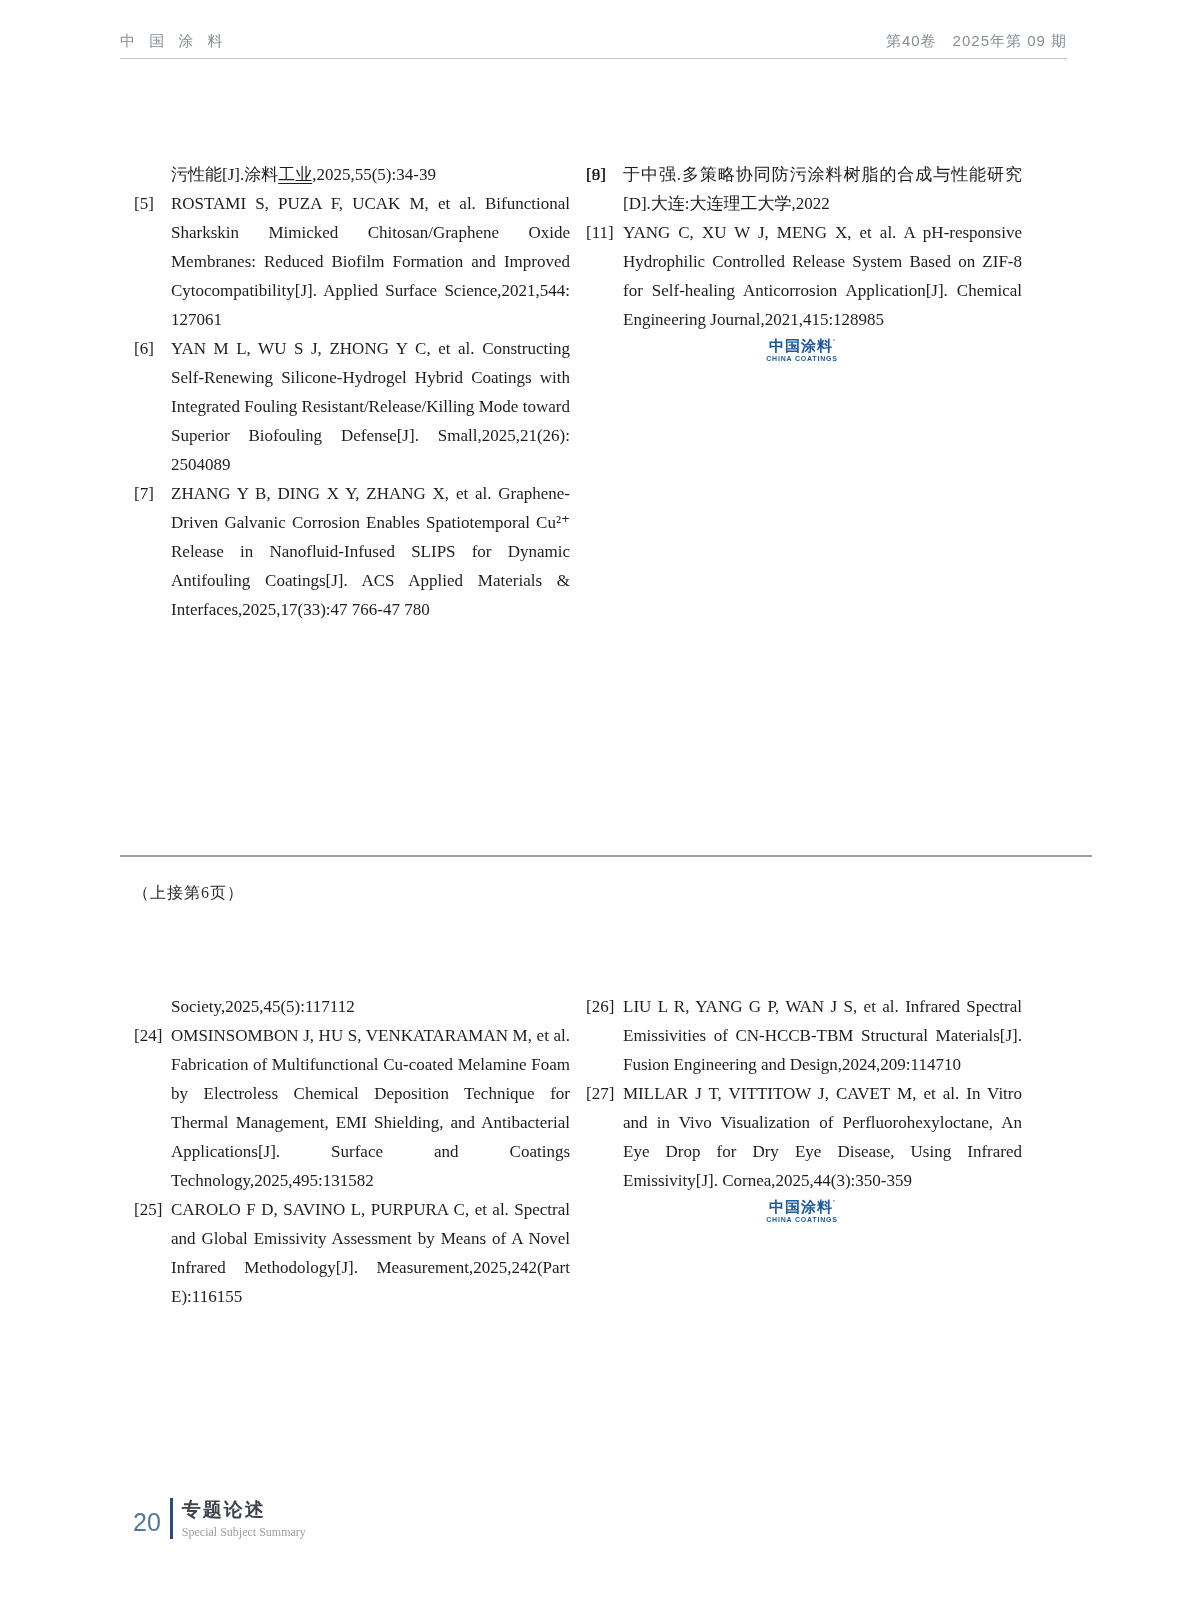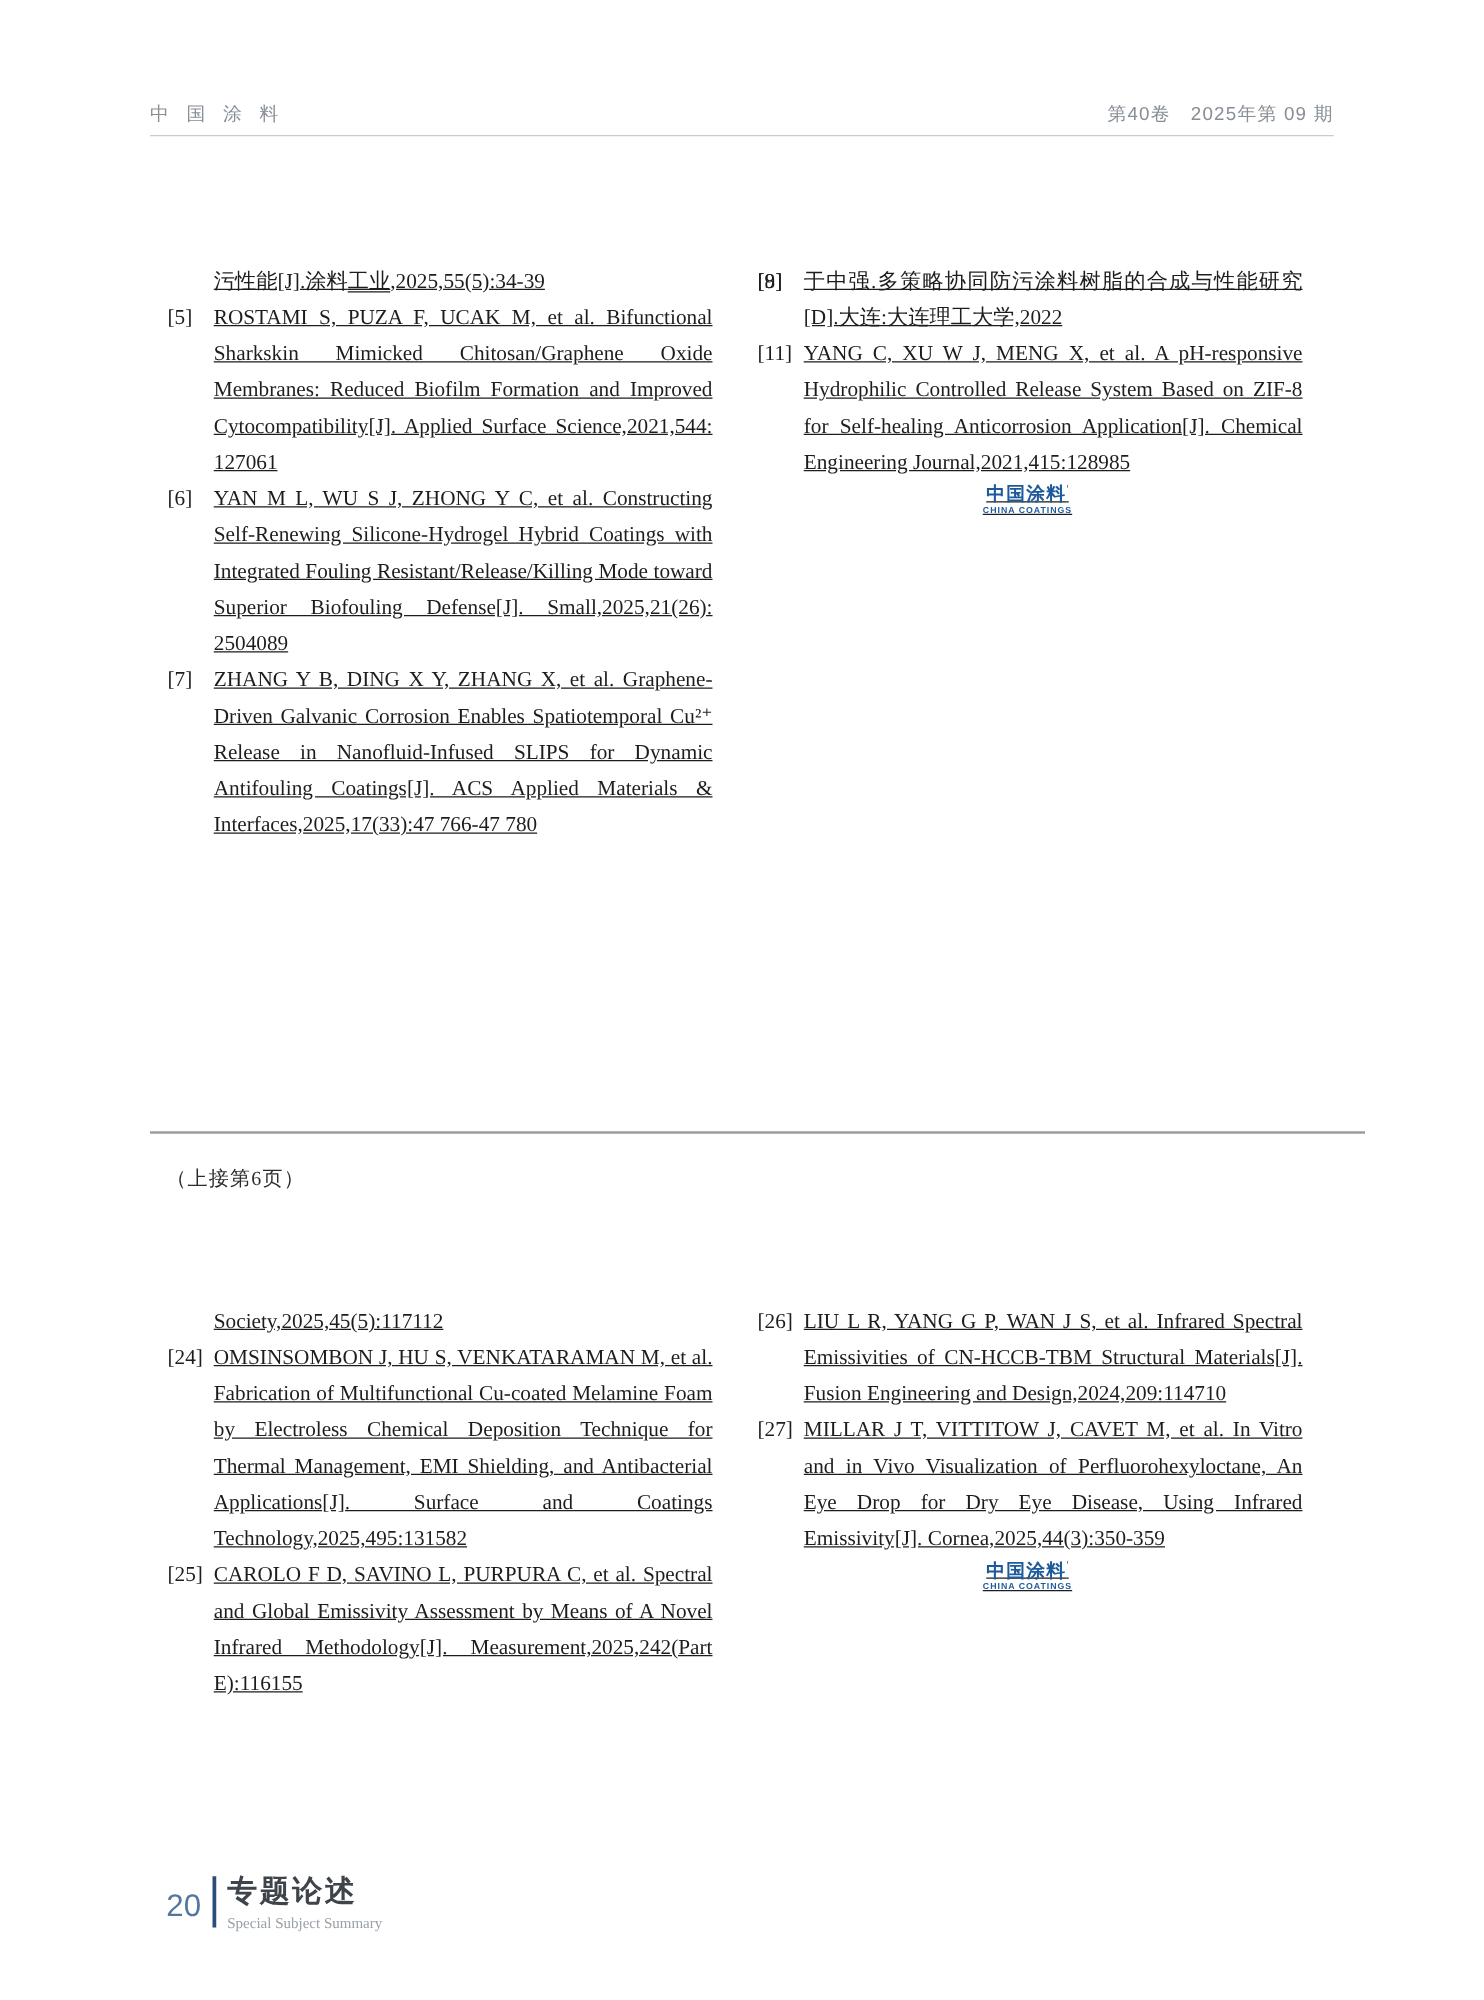--- a/index.html
+++ b/index.html
@@ -9,39 +9,38 @@
     width: 1187px;
     height: 1600px;
     background: #ffffff;
     overflow: hidden;
     font-family: "Liberation Serif", "DejaVu Serif", serif;
     color: #1d1d1f;
   }
   
   .page-header {
     margin: 0 120px;
-    padding-top: 82px;
+    padding-top: 32px;
     padding-bottom: 7px;
     border-bottom: 1px solid #c7cbd0;
     display: flex;
     justify-content: space-between;
     align-items: flex-end;
     font-family: "Liberation Sans", "DejaVu Sans", sans-serif;
     font-size: 15px;
     color: #878e95;
   }
   .hdr-left { letter-spacing: 5px; }
   .hdr-right { letter-spacing: 1px; }
   
   .refs {
     margin: 0 120px 0 134px;
     display: grid;
     grid-template-columns: 436px 436px;
-    column-gap: 36px;
-    text-decoration: underline;
+    column-gap: 16px;
   }
   .refs-top { margin-top: 101px; min-height: 695px; }
   .refs-bottom { margin-top: 88px; min-height: 330px; }
   .ref {
     position: relative;
     padding-left: 37px;
     font-size: 17px;
     line-height: 29px;
     text-align: justify;
     text-justify: inter-word;
@@ -95,21 +94,21 @@
   }
   .footer-bar {
     width: 3px;
     height: 41px;
     background: #2b4d79;
     margin-right: 9px;
   }
   .footer-sec-cn {
     font-family: Liberation Serif, serif;
     font-weight: bold;
-    font-size: 24px;
+    font-size: 19px;
     color: #3f444b;
     letter-spacing: 2px;
   }
   .footer-sec-en {
     font-family: "Liberation Serif", serif;
     font-size: 12px;
     color: #9aa0a7;
     margin-top: 2px;
   }
 </style>

